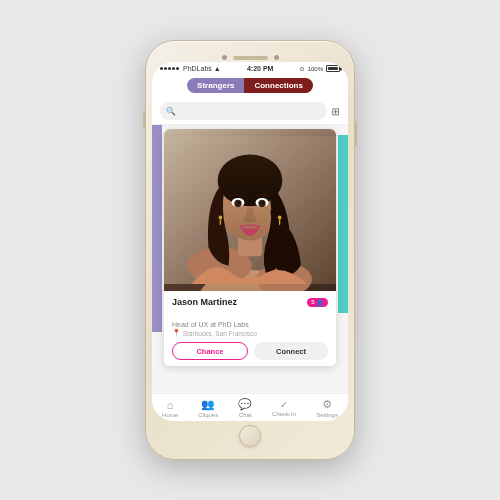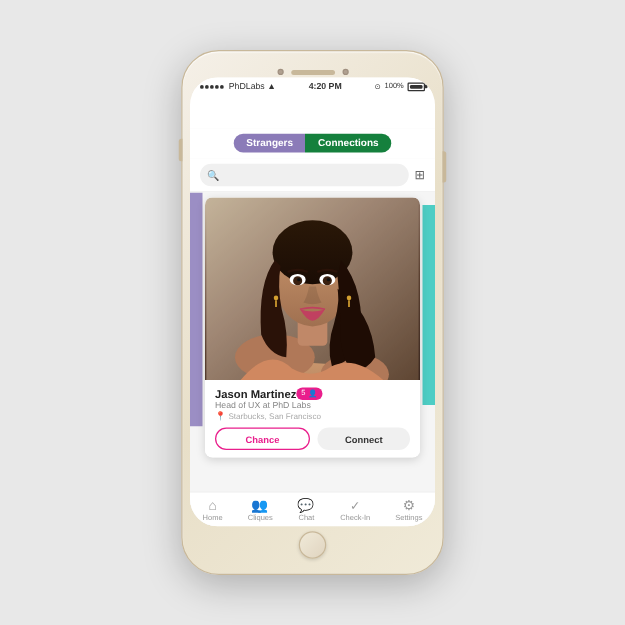--- a/index.html
+++ b/index.html
@@ -50,21 +50,20 @@
     }
 
     .phone-screen-wrap {
       width: 100%;
       height: 100%;
       border-radius: 22px;
       overflow: hidden;
       background: #fff;
       display: flex;
       flex-direction: column;
-      gap: 28px;
     }
 
     
     .status-bar {
       background: #fff;
       display: flex;
       align-items: center;
       justify-content: space-between;
       padding: 3px 8px 2px 8px;
       font-size: 7px;
@@ -147,21 +146,21 @@
       font-weight: 600;
       border: none;
       cursor: pointer;
     }
     .tab-strangers {
       background: #8b7bb8;
       color: #fff;
       border-radius: 10px 0 0 10px;
     }
     .tab-connections {
-      background: #15803d;
+      background: #7f1d1d;
       color: #fff;
       border-radius: 0 10px 10px 0;
     }
 
     
     .search-row {
       background: #fff;
       padding: 4px 8px;
       display: flex;
       align-items: center;
@@ -252,21 +251,22 @@
 
     .profile-info {
       padding: 6px 8px 6px 8px;
       background: #fff;
       flex-shrink: 0;
     }
 
     .profile-name-row {
       display: flex;
       align-items: center;
-      margin-bottom: 1px;
+      justify-content: space-between;
+      margin-bottom: 14px;
     }
 
     .profile-name {
       font-size: 9px;
       font-weight: 700;
       color: #222;
     }
 
     .mutual-badge {
       background: #e91e8c;

